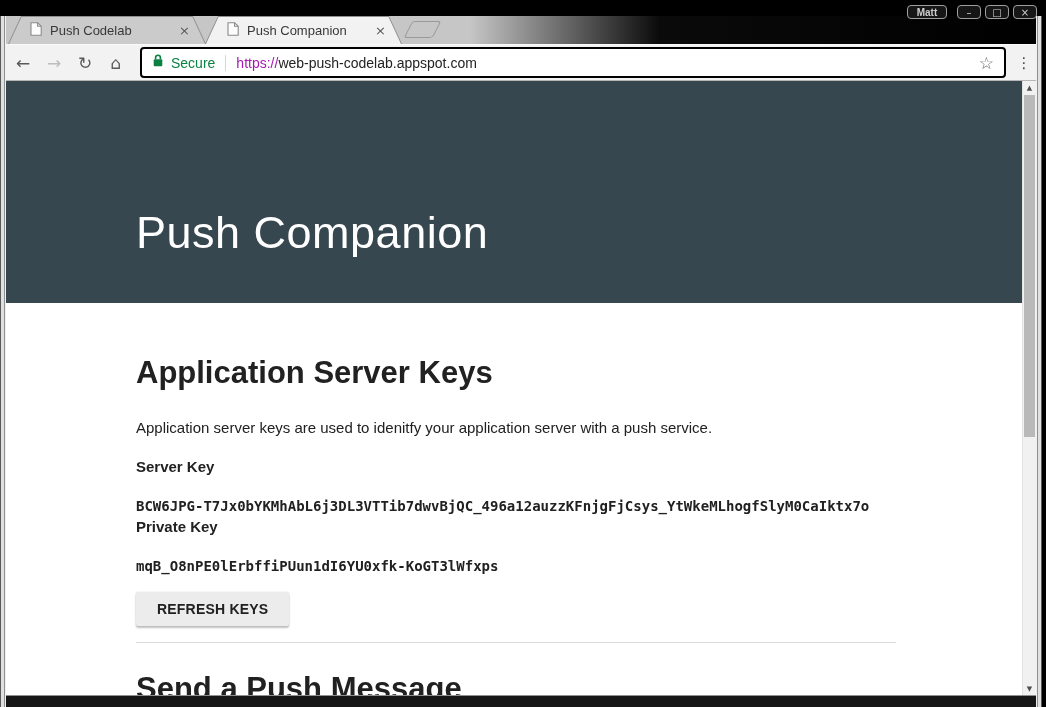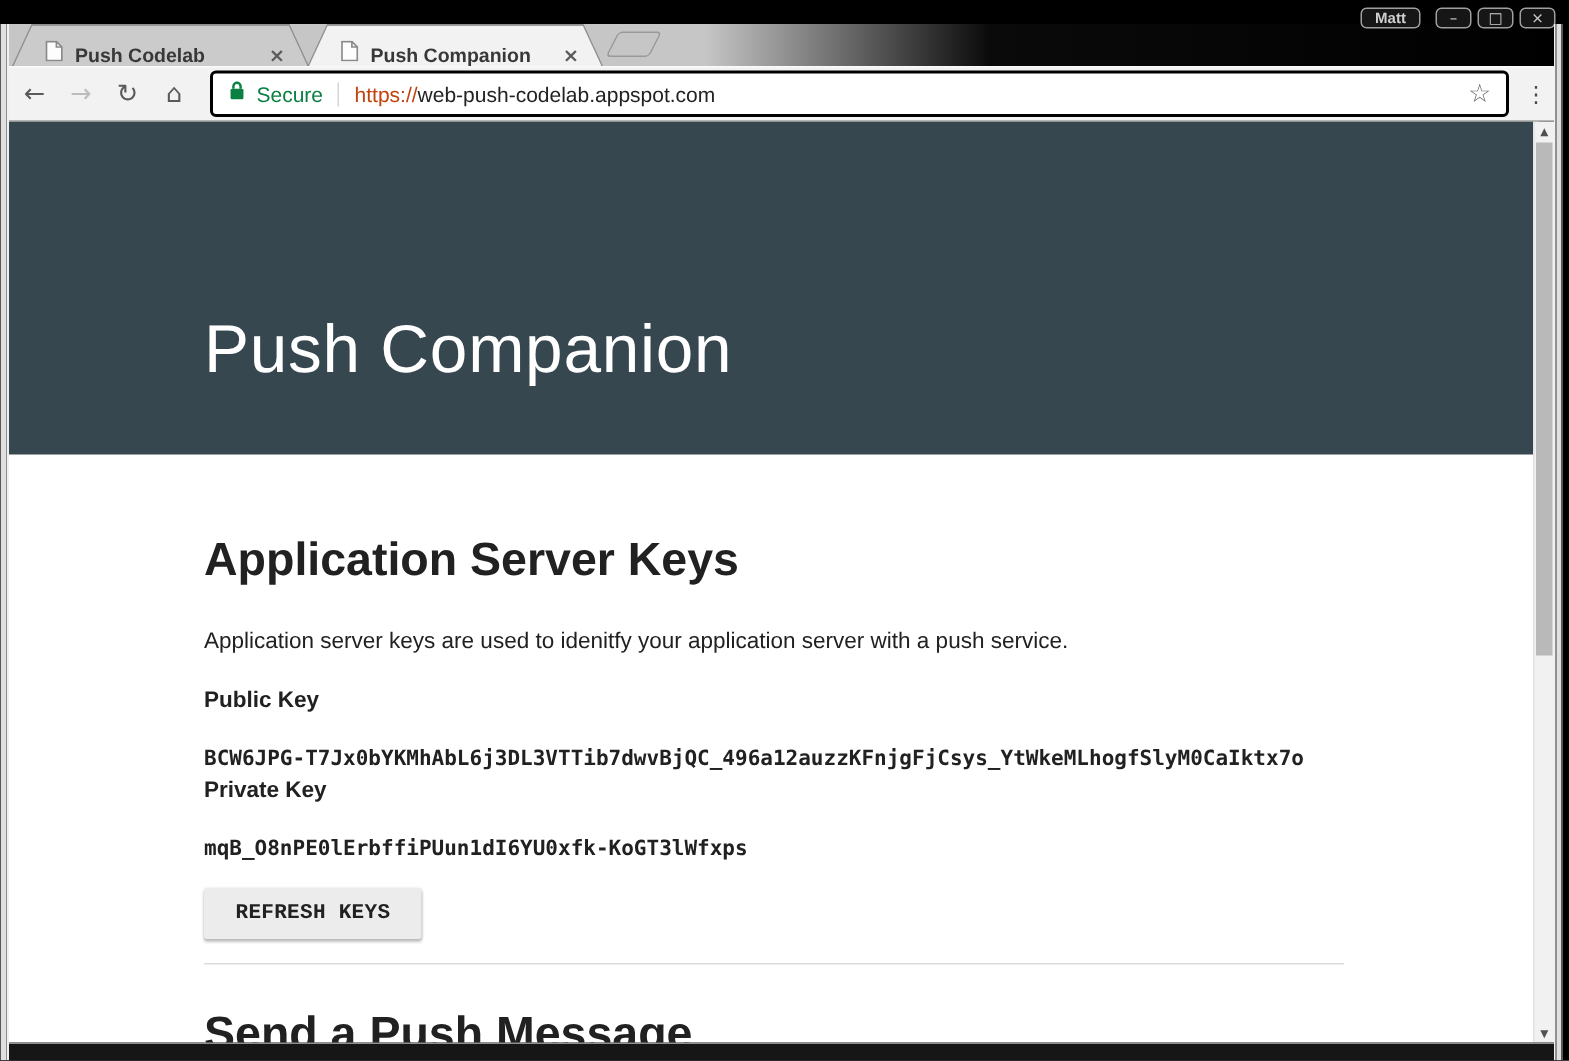--- a/index.html
+++ b/index.html
@@ -23,39 +23,39 @@
   .tabstrip {
     position:absolute; top:15px; left:0; right:0; height:29px; z-index:20;
     background:linear-gradient(to right,#c6c6c6 0,#c6c6c6 470px,#0a0a0a 660px,#000 100%);
   }
   .tab { position:absolute; bottom:0; height:28px; }
   .tab-border { position:absolute; inset:0;
     clip-path:polygon(0 100%, 13px 0, calc(100% - 13px) 0, 100% 100%); background:#8f8f8f; }
   .tab-fill { position:absolute; left:1px; right:1px; top:1px; bottom:0;
     clip-path:polygon(0 100%, 12.5px 0, calc(100% - 12.5px) 0, 100% 100%); background:#cbcbcb; }
   .tab.active .tab-fill { background:#f2f2f2; }
-  .tab-inner { position:relative; z-index:2; height:100%; display:flex; align-items:flex-end;
-    padding:0 16px 0 22px; gap:8px; font-size:13px; color:#383838;font-weight:bold; }
+  .tab-inner { position:relative; z-index:2; height:100%; display:flex; align-items:center;
+    padding:0 16px 0 22px; gap:8px; font-size:13px; color:#383838; }
   .tab-close { margin-left:auto; font-size:13px; color:#5a5a5a; line-height:1; }
   .tab-favicon { flex:0 0 auto; }
   .newtab-btn { position:absolute; left:408px; bottom:6px; width:27px; height:15px;
     border:1px solid #999; border-radius:3px; transform:skewX(-27deg); background:transparent; }
 
   
   .toolbar { position:absolute; top:44px; left:0; right:0; height:36px; background:#f2f2f2;
     border-top:1px solid #fafafa; box-shadow:0 1px 0 #b6b6b6; z-index:10;
     display:flex; align-items:center; padding:0 8px 0 12px; box-sizing:border-box; }
   .nav-icon { width:22px; text-align:center; font-size:17px; color:#5a5a5a; flex:0 0 auto; margin-right:9px; }
   .nav-icon.disabled { color:#bdbdbd; }
   .omnibox { flex:1; height:27px; background:#fff; border:2px solid #000000; border-radius:4px;
     display:flex; align-items:center; padding:0 10px; margin-left:4px; margin-right:8px; }
   .secure-label { color:#0b8043; font-size:14px; margin-left:7px; }
   .omni-divider { width:1px; height:16px; background:#d6d6d6; margin:0 10px; }
   .url { font-size:14px; color:#222; white-space:nowrap; }
-  .url .scheme { color:#c2410c; }
+  .url .scheme { color:#a21caf; }
   .star-icon { margin-left:auto; font-size:17px; color:#6a6a6a; }
   .menu-icon { width:20px; text-align:center; font-size:15px; color:#4a4a4a; letter-spacing:0; }
 
   
   .frame-left { position:absolute; top:16px; bottom:0; left:0; width:6px; z-index:50;
     background:linear-gradient(to right,#5a5a5a 0 1px,#e0e0e0 1px 4px,#909090 4px 5px,#f0f0f0 5px 6px); }
   .frame-right { position:absolute; top:16px; bottom:0; right:0; width:6px; z-index:50;
     background:linear-gradient(to left,#5a5a5a 0 1px,#e0e0e0 1px 4px,#909090 4px 5px,#f0f0f0 5px 6px); }
   .frame-bottom { position:absolute; left:0; right:0; bottom:0; height:11px; z-index:49;
     background:#161616; border-top:1px solid #8f8f8f; }
@@ -67,21 +67,21 @@
   .hero { height:222px; background:#37474f; }
   .hero h1 { margin:0; padding-top:126px; font-size:45px; font-weight:400; color:#fff; letter-spacing:.5px; }
   .content h2 { font-size:31px; font-weight:700; color:#212121; margin:52px 0 16px; }
   .content p.desc { font-size:15px; color:#212121; margin:28px 0 0; }
   .key-label { font-size:15px; font-weight:bold; color:#212121; margin:22px 0 0; }
   .key-label.second { margin-top:4px; }
   .key-value { font-family:"DejaVu Sans Mono","Liberation Mono",monospace; font-size:14px;
     color:#212121; margin:23px 0 0; white-space:nowrap;font-weight:bold; }
   .refresh-btn { margin-top:18px; height:34px; padding:0 21px; background:#ececec; border:none;
     border-radius:2px; box-shadow:0 2px 2px rgba(0,0,0,0.24), 0 0 2px rgba(0,0,0,0.12);
-    font-family:Liberation Mono, monospace; font-size:14px; font-weight:bold; color:#212121;
+    font-family:Liberation Sans, sans-serif; font-size:14px; font-weight:bold; color:#212121;
     letter-spacing:.2px; cursor:pointer; }
   .rule { border:none; border-top:1px solid #dcdcdc; margin:16px 0 0; }
   .content h2.cut { margin-top:28px; }
 
   
   .scrollbar { position:absolute; top:81px; right:6px; width:14px; height:615px;
     background:#f1f1f1; border-left:1px solid #e2e2e2; box-sizing:border-box; z-index:6; }
   .scroll-arrow { position:absolute; left:0; right:0; height:14px; text-align:center;
     font-size:7px; color:#505050; line-height:14px; }
   .scroll-arrow.up { top:0; }
@@ -156,21 +156,21 @@
   <div class="page">
     <div class="hero">
       <div class="container">
         <h1>Push Companion</h1>
       </div>
     </div>
     <div class="content">
       <div class="container">
         <h2>Application Server Keys</h2>
         <p class="desc">Application server keys are used to idenitfy your application server with a push service.</p>
-        <div class="key-label">Public Key</div>
+        <div class="key-label">Server Key</div>
         <div class="key-value">BCW6JPG-T7Jx0bYKMhAbL6j3DL3VTTib7dwvBjQC_496a12auzzKFnjgFjCsys_YtWkeMLhogfSlyM0CaIktx7o</div>
         <div class="key-label second">Private Key</div>
         <div class="key-value">mqB_O8nPE0lErbffiPUun1dI6YU0xfk-KoGT3lWfxps</div>
         <button class="refresh-btn">REFRESH KEYS</button>
         <hr class="rule">
         <h2 class="cut">Send a Push Message</h2>
       </div>
     </div>
   </div>
 

